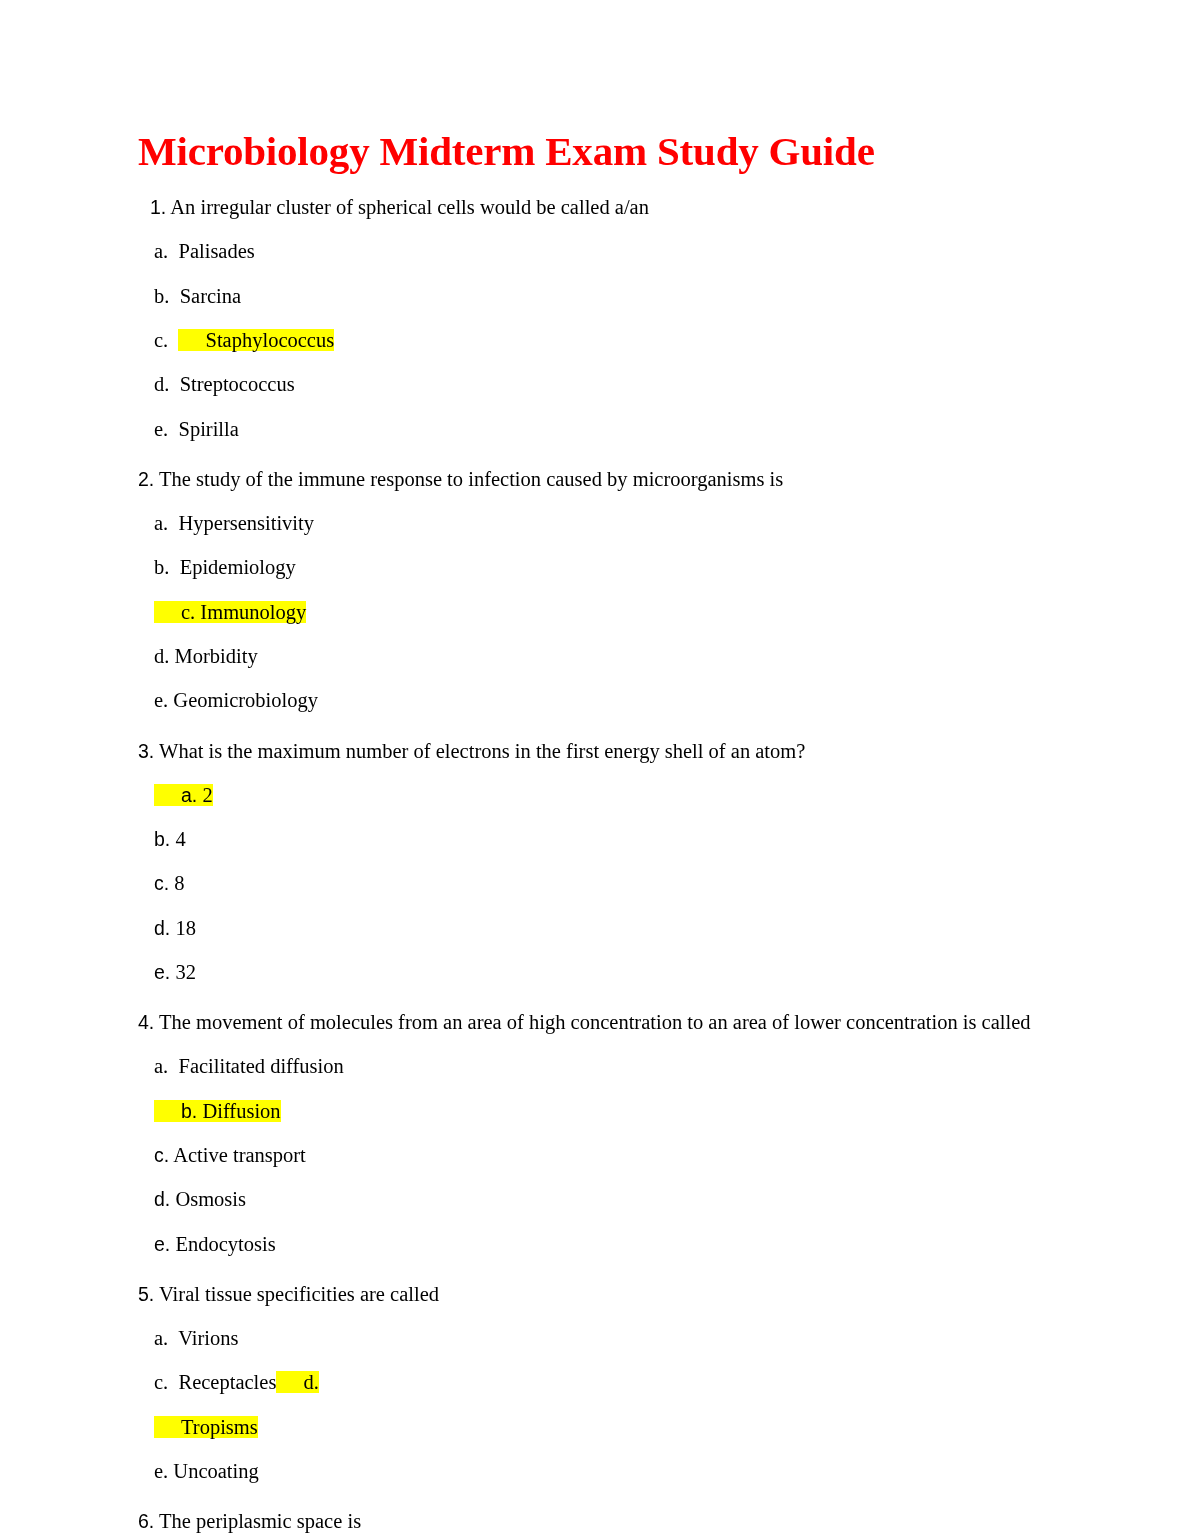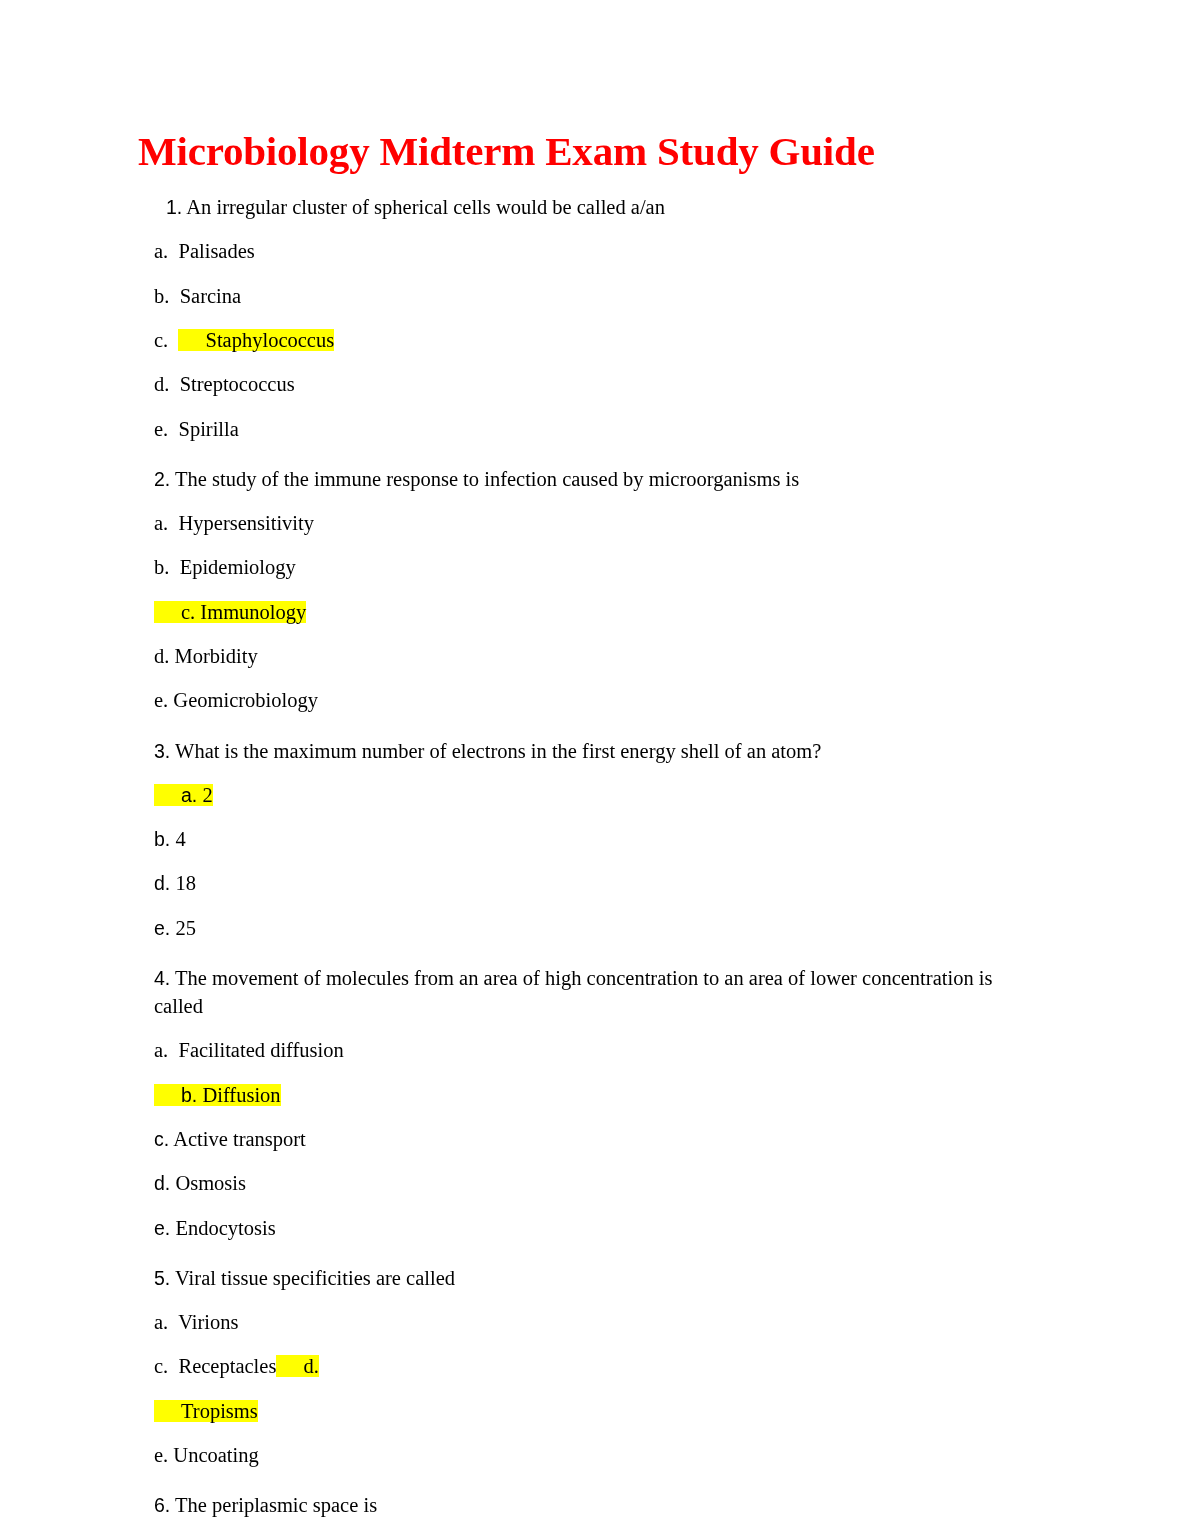--- a/index.html
+++ b/index.html
@@ -36,21 +36,21 @@
     margin: 0 0 18px 0;
     line-height: 1.15;
     letter-spacing: -0.2px;
   }
   .q-block {
     margin-bottom: 22px;
   }
   .q-stem {
     font-size: 20.5px;
     line-height: 1.38;
-    margin: 0 0 2px 16px;
+    margin: 0 0 2px 0;
   }
   .q-stem.indented {
     padding-left: 42px;
     text-indent: -30px;
   }
   .q-num-sans {
     font-family: "Liberation Sans", sans-serif;
     font-size: 19.5px;
   }
   .opt {
@@ -104,22 +104,23 @@
       <p class="opt"><span>e.</span> <span>Geomicrobiology</span></p>
     </div>
 
     <div class="q-block">
       <p class="q-stem">
         <span class="q-num-sans">3.</span>
         <span>What is the maximum number of electrons in the first energy shell of an atom?</span>
       </p>
       <p class="opt"><span class="hl"><span class="opt-letter-sans">a.</span> <span>2</span></span></p>
       <p class="opt"><span class="opt-letter-sans">b.</span> <span>4</span></p>
+      <p class="opt"><span class="opt-letter-sans">c.</span> <span>8</span></p>
       <p class="opt"><span class="opt-letter-sans">d.</span> <span>18</span></p>
-      <p class="opt"><span class="opt-letter-sans">e.</span> <span>25</span></p>
+      <p class="opt"><span class="opt-letter-sans">e.</span> <span>32</span></p>
     </div>
 
     <div class="q-block">
       <p class="q-stem">
         <span class="q-num-sans">4.</span>
         <span>The movement of molecules from an area of high concentration to an area of lower concentration is called</span>
       </p>
       <p class="opt opt-indent"><span>a.</span>&nbsp; <span>Facilitated diffusion</span></p>
       <p class="opt"><span class="hl"><span class="opt-letter-sans">b.</span> <span>Diffusion</span></span></p>
       <p class="opt"><span class="opt-letter-sans">c.</span> <span>Active transport</span></p>

